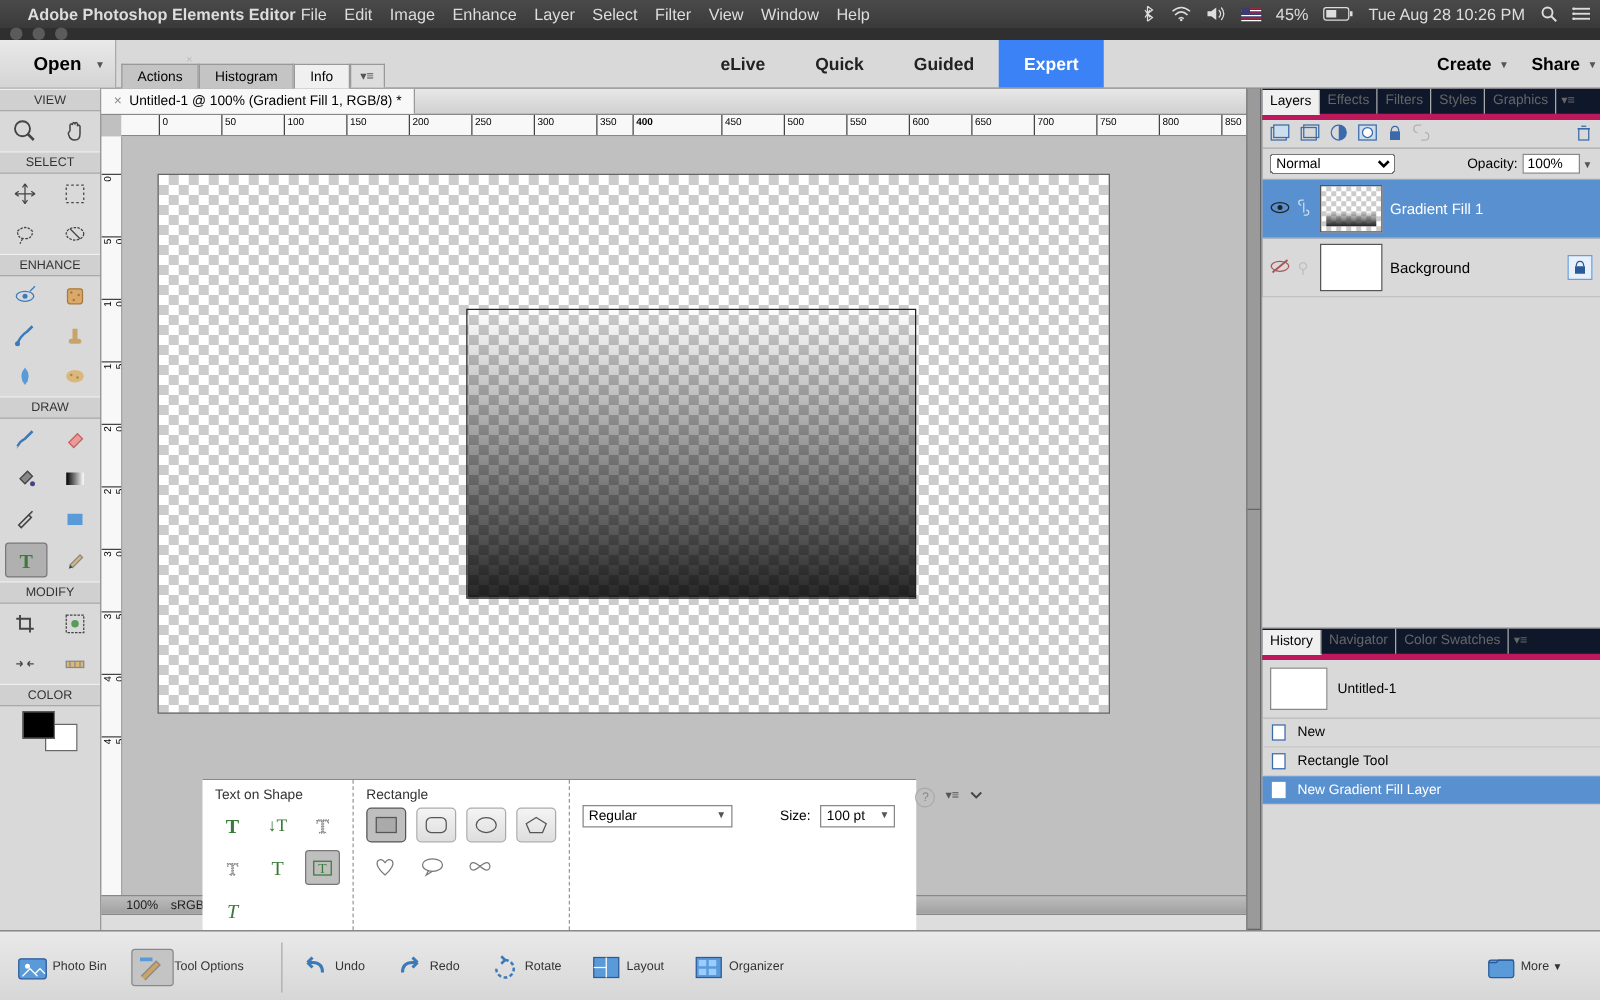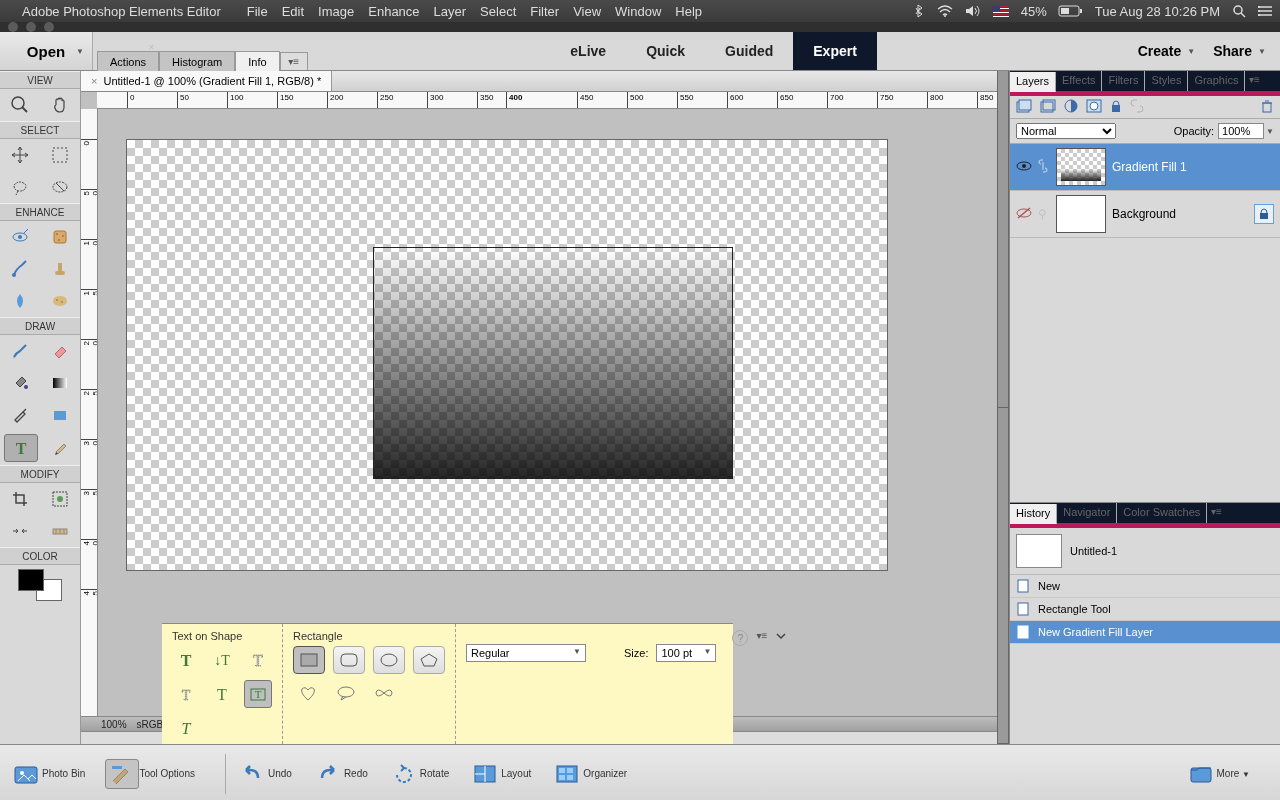--- a/index.html
+++ b/index.html
@@ -1,37 +1,37 @@
 <!DOCTYPE html>
 <html><head>
 <meta charset="utf-8">
 <style>
 html,body{margin:0;padding:0;width:1280px;height:800px;overflow:hidden;font-family:"Lucida Grande","Helvetica Neue",Arial,sans-serif;font-size:11px;color:#000;background:#535353;-webkit-font-smoothing:antialiased}
 .menubar{height:22px;background:linear-gradient(#4a4a4a,#3a3a3a);color:#ddd;display:flex;align-items:center;padding:0 8px;font-size:13px}
 .menubar .apple{margin-right:14px;font-size:14px}
-.menubar .appname{font-weight:400;margin-right:26px}
+.menubar .appname{font-weight:700;margin-right:4px}
 .menubar .m{margin-right:14px}
 .menubar .spacer{flex:1}
 .menubar .st{margin-left:12px;display:inline-flex;align-items:center}
 .menubar svg{display:block}
 .traffic{height:10px;background:#2f2f2f;display:flex;align-items:center;padding-left:8px;gap:8px}
 .traffic span{width:10px;height:10px;border-radius:50%}
 .tlr{background:#5b5b5b}.tly{background:#5b5b5b}.tlg{background:#5b5b5b}
 .topbar{height:38px;background:#d9d9d9;display:flex;align-items:stretch;border-bottom:1px solid #888}
 .openbtn{width:92px;display:flex;align-items:center;justify-content:center;font-size:15px;font-weight:600;border-right:1px solid #aaa;background:linear-gradient(#e9e9e9,#d4d4d4);position:relative}
 .openbtn::after{content:"▼";font-size:8px;position:absolute;right:8px;color:#555}
 .panel-tabs{display:flex;align-items:flex-end;margin-left:4px}
 .ptab{padding:4px 12px 3px;background:#c4c4c4;border:1px solid #999;border-bottom:none;font-size:11px;margin-right:0;position:relative;top:1px}
 .ptab.act{background:#f0f0f0}
 .ptab .x{position:absolute;top:-10px;right:4px;font-size:9px;color:#bbb}
 .panel-tabs .menu{width:18px;text-align:center;color:#555;border:1px solid #999;border-bottom:none;padding:3px 4px;font-size:10px;background:#ddd}
 .modetabs{flex:1;display:flex;justify-content:center;align-items:stretch}
 .modetabs .mt{padding:0 20px;display:flex;align-items:center;font-size:14px;font-weight:600;color:#222}
-.modetabs .mt.active{background:#0f172a;color:#fff}
-.rightbtns{display:flex;padding-right:14px}
+.modetabs .mt.active{background:#3b82f6;color:#fff}
+.rightbtns{display:flex;padding-right:2px}
 .rbtn{font-size:14px;font-weight:600;margin-left:18px;display:flex;align-items:center}
 .rbtn::after{content:"▼";font-size:8px;margin-left:6px;color:#555}
 .main{height:calc(800px - 22px - 10px - 38px - 57px);display:flex;position:relative}
 .toolbar{width:80px;background:#d9d9d9;border-right:1px solid #999;display:flex;flex-direction:column;align-items:center}
 .tbhdr{font-size:10px;color:#333;padding:3px 0 2px;width:100%;text-align:center;background:#d0d0d0;border-bottom:1px solid #aaa;border-top:1px solid #eee}
 .trow{display:flex;width:100%;justify-content:space-around;padding:3px 0}
 .tcell{width:32px;height:26px;display:flex;align-items:center;justify-content:center;border-radius:3px}
 .tcell.sel{background:#b0b0b0;border:1px solid #777}
 .tcell svg{display:block}
 .colorwell{position:relative;width:44px;height:32px;margin:4px auto}
@@ -76,21 +76,21 @@
 .layer .th.check{background-image:repeating-conic-gradient(#ccc 0 25%,#fff 0 50%);background-size:8px 8px}
 .layer .th .gt{position:absolute;left:4px;right:4px;bottom:4px;height:12px;background:linear-gradient(to bottom,rgba(0,0,0,0) 0%,#222 100%)}
 .layer .lkic{margin-left:auto;width:18px;height:18px;border:1px solid #6a9edb;background:#e8f1fb;display:flex;align-items:center;justify-content:center;font-size:10px;color:#2a5a9a}
 .layerfill{flex:1;background:#d9d9d9}
 .history{border-top:1px solid #888}
 .hstate{display:flex;align-items:center;padding:6px;gap:8px;border-bottom:1px solid #bbb;font-size:11px}
 .hstate .th{width:44px;height:32px;background:#fff;border:1px solid #888}
 .hitem{display:flex;align-items:center;padding:4px 6px;font-size:11px;gap:8px;border-bottom:1px solid #c8c8c8}
 .hitem.sel{background:#5890d0;color:#fff}
 .hitem .ic{width:14px;height:14px;display:flex;align-items:center;justify-content:center}
-.opts{position:absolute;left:81px;right:264px;bottom:0;height:120px;background:#fef9c3;border-top:1px solid #888;display:flex}
+.opts{position:absolute;left:81px;right:264px;bottom:0;height:120px;background:#ffffff;border-top:1px solid #888;display:flex}
 .optscol{padding:6px 10px;border-right:1px dashed #999;display:flex;flex-direction:column}
 .opts .hdr{font-size:11px;color:#333;margin-bottom:4px}
 .iconrow{display:flex;gap:8px;margin-bottom:6px}
 .ibtn{width:26px;height:26px;border:1px solid transparent;display:flex;align-items:center;justify-content:center;border-radius:3px}
 .ibtn.sel{background:#bfbfbf;border:1px solid #777}
 .shape{width:30px;height:26px;border:1px solid #aaa;border-radius:4px;display:flex;align-items:center;justify-content:center;background:linear-gradient(#f4f4f4,#dedede)}
 .shape.sel{background:#bfbfbf;border:1px solid #555}
 .fontrow{display:flex;align-items:center;gap:8px;margin-bottom:6px}
 .fontsel{width:240px;border:1px solid #888;background:#fff;padding:2px 4px;font-size:11px;position:relative}
 .fontsel::after{content:"▼";position:absolute;right:4px;font-size:8px;color:#555}

